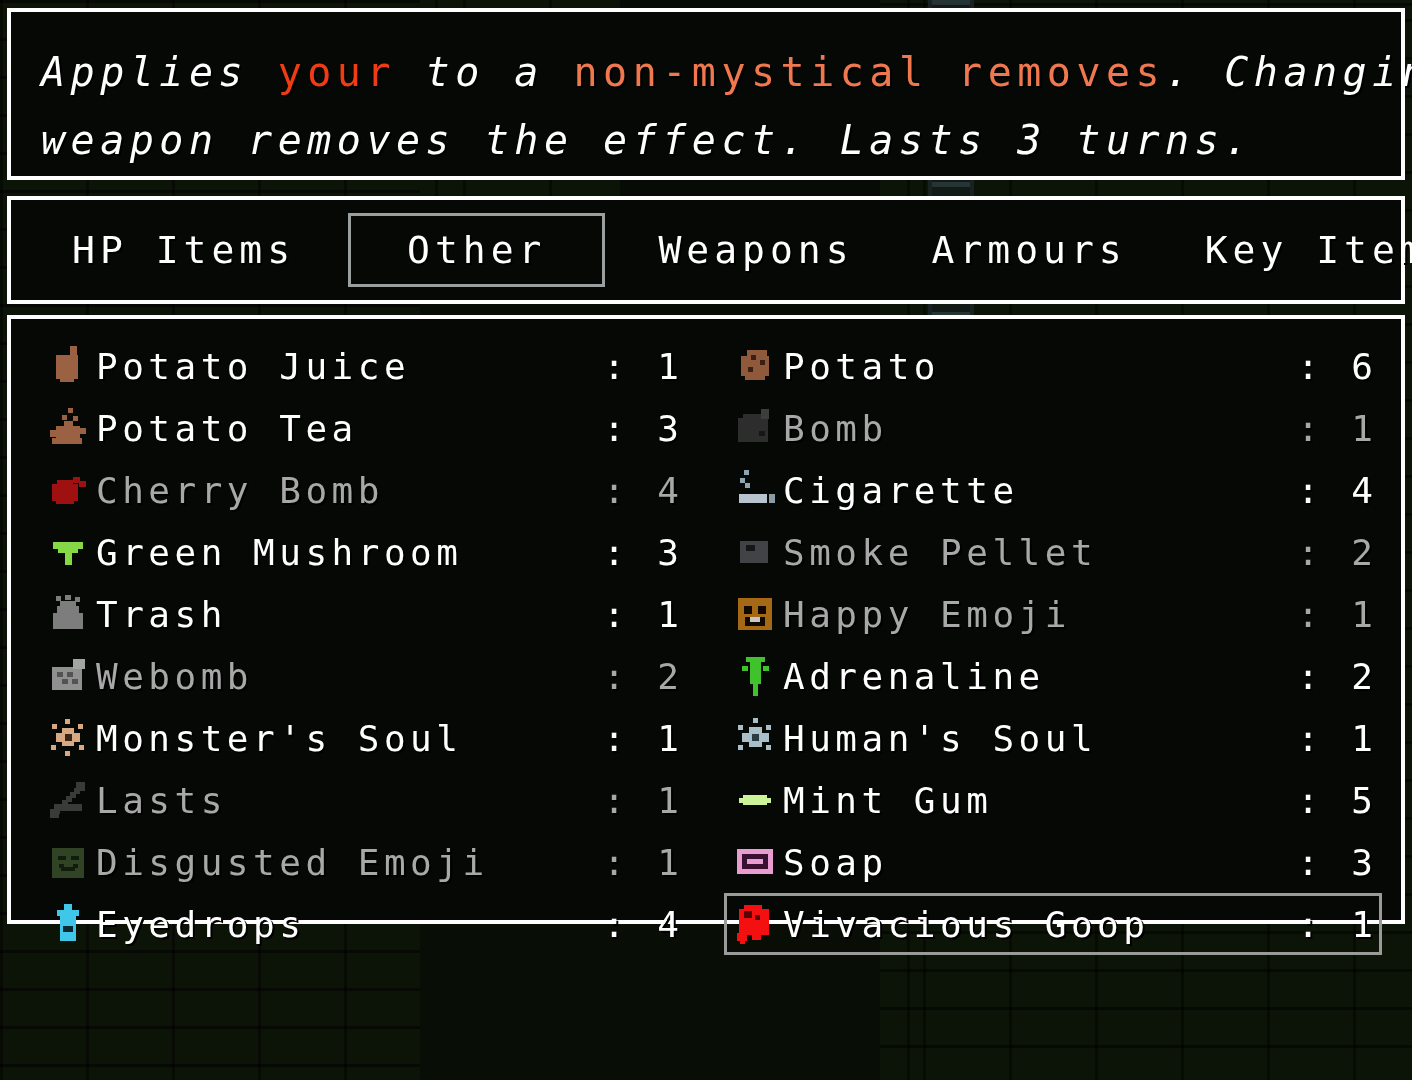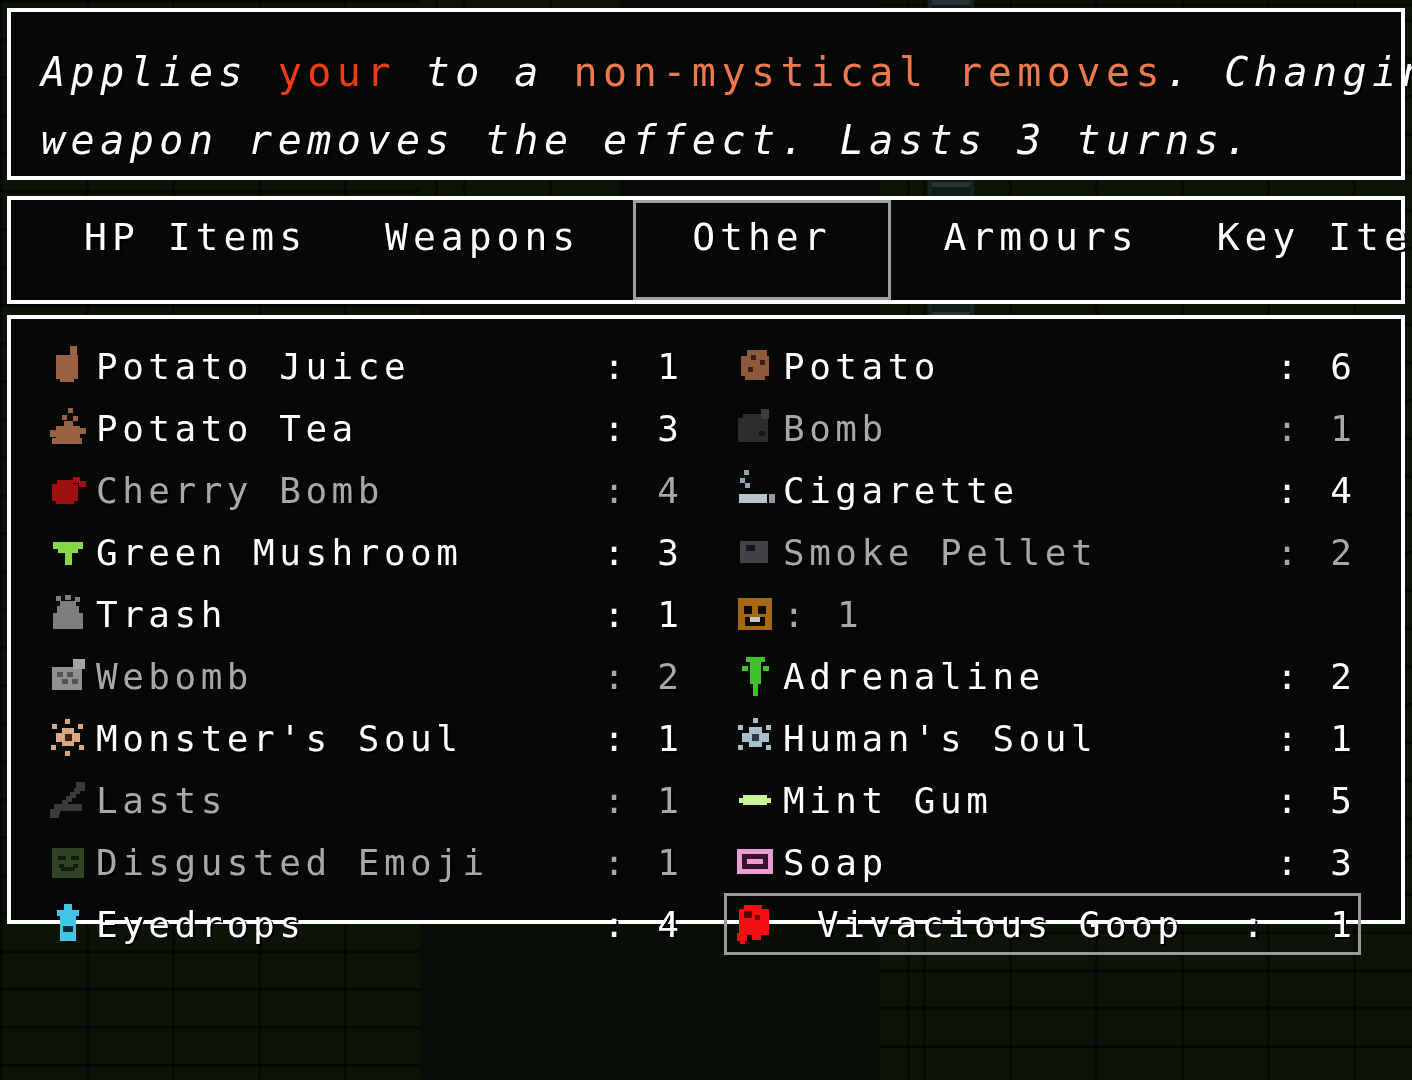--- a/index.html
+++ b/index.html
@@ -95,22 +95,23 @@
     white-space: pre;
     text-shadow: 2px 2px 0 #000;
   }
   .seg-fire { color: #f03c14; }
   .seg-orange { color: #f0784f; }
   .seg-white { color: #ffffff; font-style: italic; }
 
   
   #tabs-row {
     display: flex;
+    align-items: center;
     height: 100%;
-    padding: 0 48px;
+    padding: 0 36px;
     box-sizing: border-box;
   }
   .tab {
     font-size: 38px;
     letter-spacing: 5px;
     color: #ffffff;
     white-space: pre;
     padding: 12px 22px;
     box-sizing: border-box;
     border: 3px solid transparent;
@@ -129,31 +130,31 @@
     display: flex;
     padding: 16px 0 0 0;
     height: 100%;
     box-sizing: border-box;
   }
   .item-col {
     width: 50%;
     box-sizing: border-box;
   }
   .item-col.left  { padding-left: 26px;  padding-right: 18px; }
-  .item-col.right { padding-left: 18px;  padding-right: 40px; }
+  .item-col.right { padding-left: 18px;  padding-right: 19px; }
 
   .item-row {
     display: flex;
     align-items: center;
     height: 62px;
     box-sizing: border-box;
     border: 3px solid transparent;
     padding: 0 6px;
   }
-  .item-row.selected { border-color: #9a9a9a; gap: 34px; }
+  .item-row.selected { border-color: #9a9a9a; }
 
   .item-icon {
     width: 44px;
     height: 44px;
     flex: 0 0 44px;
     position: relative;
     margin-right: 6px;
   }
   .item-name {
     font-size: 36px;
@@ -206,22 +207,22 @@
         <div class="desc-line"><span class="seg-white">Applies </span><span class="seg-fire">your</span><span class="seg-white"> to a </span><span class="seg-orange">non-mystical removes</span><span class="seg-white">. Changing your</span></div>
         <div class="desc-line"><span class="seg-white">weapon removes the effect. Lasts 3 turns.</span></div>
       </div>
   </div>
 </div>
 
 <div class="panel" id="tabs-panel">
   <div class="panel-inner">
     <div id="tabs-row">
         <div class="tab tab-gap-a">HP Items</div>
+        <div class="tab selected tab-gap-a">Other</div>
         <div class="tab tab-gap-a">Weapons</div>
-        <div class="tab selected tab-gap-a">Other</div>
         <div class="tab tab-gap-a">Armours</div>
         <div class="tab">Key Items</div>
       </div>
   </div>
 </div>
 
 <div class="panel" id="items-panel">
   <div class="panel-inner">
     <div id="items-grid">
       <div class="item-col left" id="col-left">
@@ -403,20 +404,21 @@
             <div class="item-qty">2</div>
           </div>
           <div class="item-row dim">
             <div class="item-icon" style="filter: brightness(0.78);">
               <div class="px" style="left: 5px; top: 6px; width: 34px; height: 32px; background: rgb(212, 135, 28);"></div>
               <div class="px" style="left: 11px; top: 14px; width: 8px; height: 8px; background: rgb(20, 12, 2);"></div>
               <div class="px" style="left: 25px; top: 14px; width: 8px; height: 8px; background: rgb(20, 12, 2);"></div>
               <div class="px" style="left: 12px; top: 25px; width: 20px; height: 9px; background: rgb(20, 12, 2);"></div>
               <div class="px" style="left: 17px; top: 25px; width: 10px; height: 5px; background: rgb(255, 255, 255);"></div>
             </div>
+            <div class="item-name">Happy Emoji</div>
             <div class="item-colon">:</div>
             <div class="item-qty">1</div>
           </div>
           <div class="item-row">
             <div class="item-icon">
               <div class="px" style="left: 13px; top: 3px; width: 19px; height: 5px; background: rgb(63, 194, 44);"></div>
               <div class="px" style="left: 17px; top: 8px; width: 11px; height: 22px; background: rgb(63, 194, 44);"></div>
               <div class="px" style="left: 20px; top: 28px; width: 5px; height: 14px; background: rgb(63, 194, 44);"></div>
               <div class="px" style="left: 9px; top: 12px; width: 6px; height: 5px; background: rgb(63, 194, 44);"></div>
               <div class="px" style="left: 30px; top: 12px; width: 6px; height: 5px; background: rgb(63, 194, 44);"></div>

